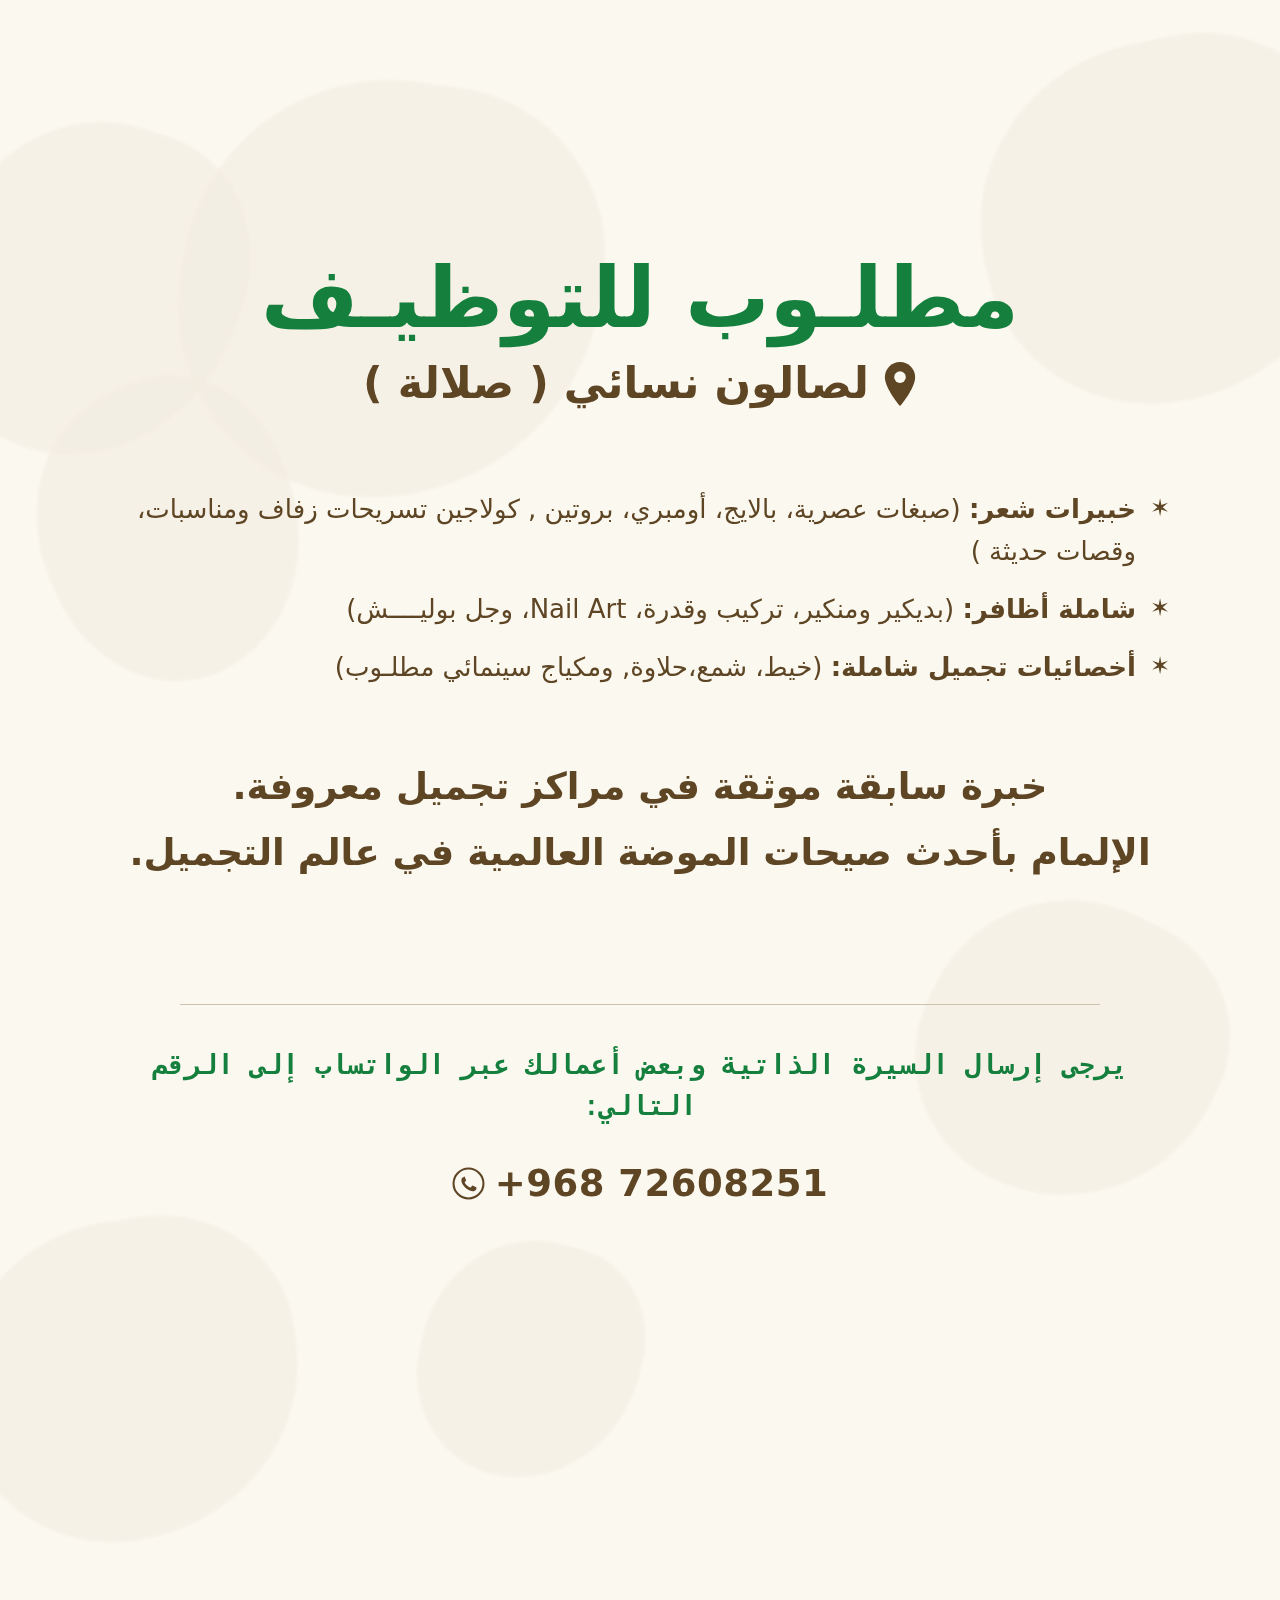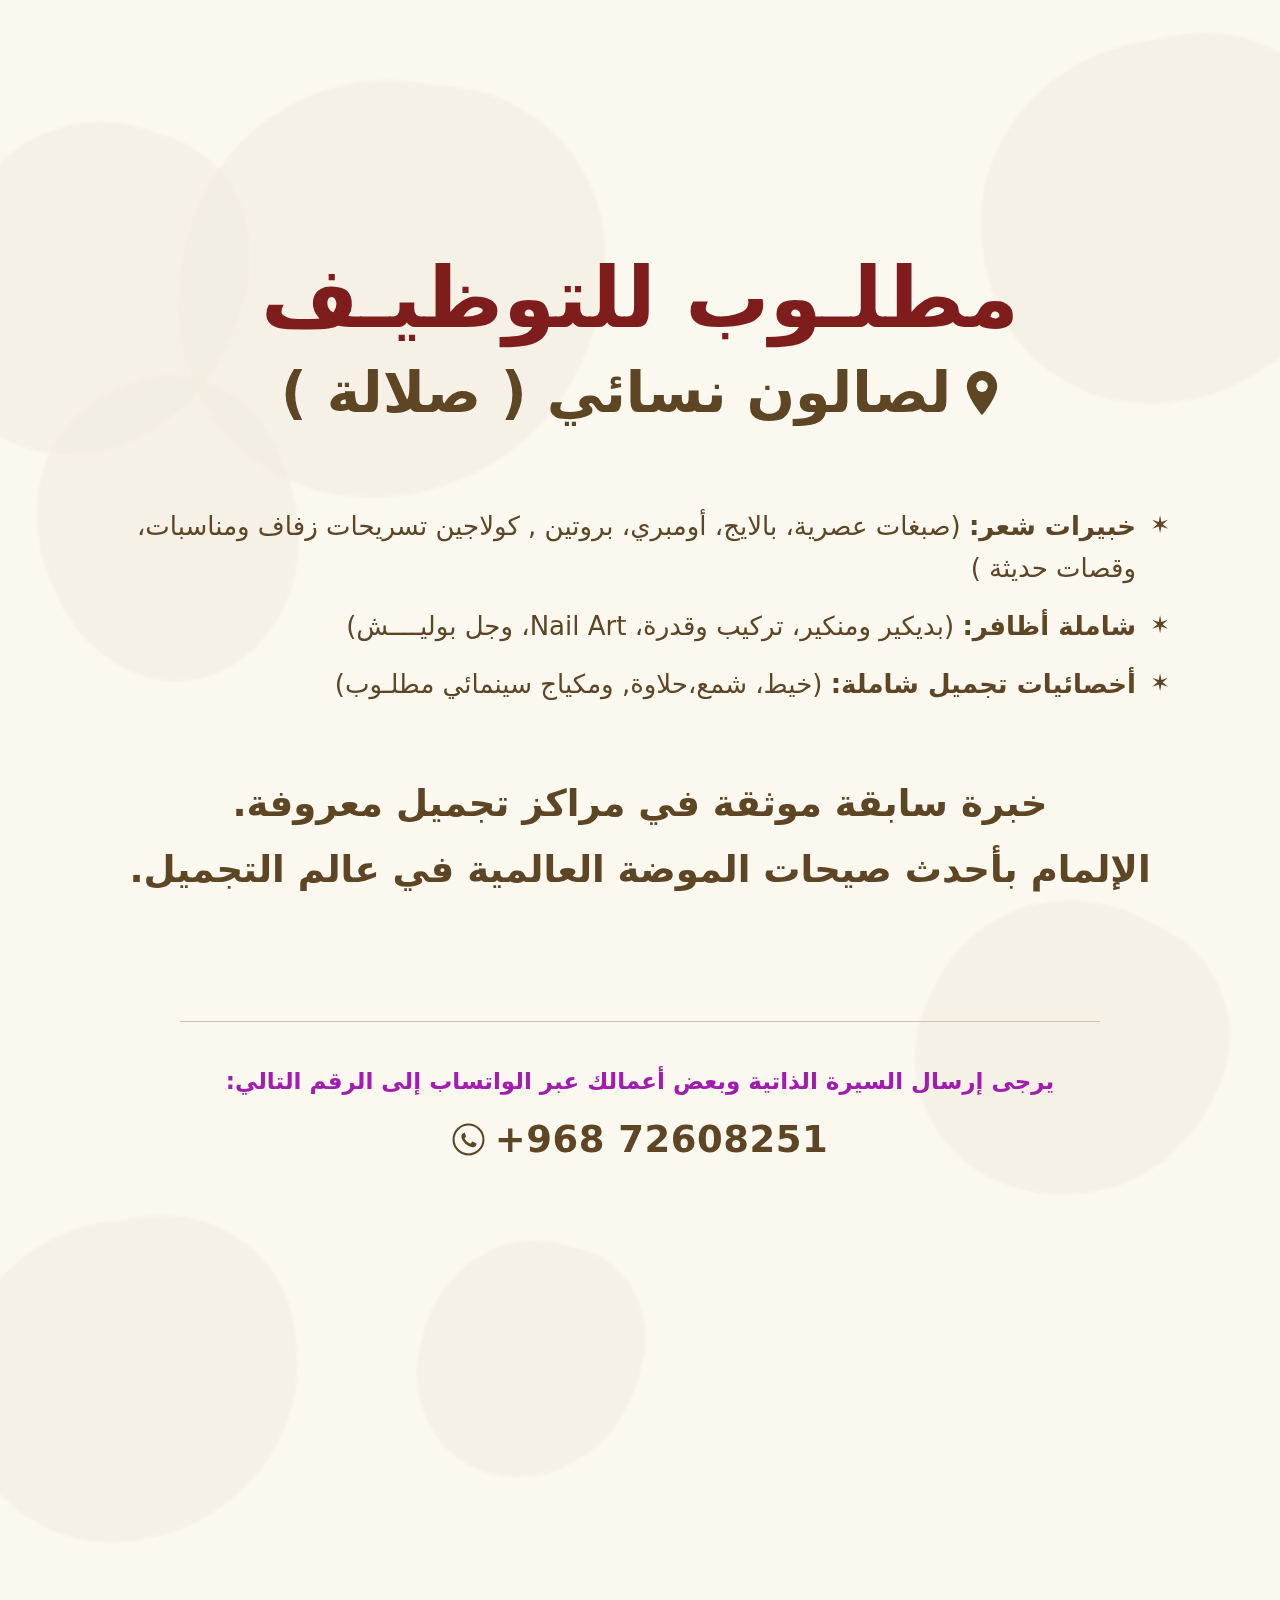--- a/index.html
+++ b/index.html
@@ -50,33 +50,33 @@
 
   
   .header {
     text-align: center;
     padding-top: 252px;
   }
   .title {
     font-size: 84px;
     font-weight: bold;
     letter-spacing: -1px;
-    color: #7f1d1d;
+    color: #15803d;
     line-height: 1.1;
     margin: 0;
   }
   .subtitle-row {
     margin-top: 14px;
     display: flex;
     align-items: center;
     justify-content: center;
     gap: 14px;
   }
   .subtitle {
-    font-size: 57px;
+    font-size: 43px;
     font-weight: bold;
     color: #5e4524;
     line-height: 1.2;
   }
   .pin-icon {
     display: inline-block;
     width: 34px;
     height: 44px;
     flex: 0 0 auto;
   }
@@ -131,27 +131,28 @@
     height: 1px;
     background: #cdc2ac;
   }
 
   
   .footer {
     margin-top: 42px;
     text-align: center;
   }
   .footer-note {
-    font-size: 23px;
-    font-weight: bold;
-    color: #a21caf;
+    font-size: 27px;
+    font-weight: bold;
+    color: #15803d;
     line-height: 1.5;
+    font-family: Liberation Mono, monospace;
   }
   .contact-row {
-    margin-top: 20px;
+    margin-top: 34px;
     display: flex;
     align-items: center;
     justify-content: center;
     gap: 10px;
     direction: ltr;
   }
   .wa-icon {
     width: 33px;
     height: 33px;
     flex: 0 0 auto;

